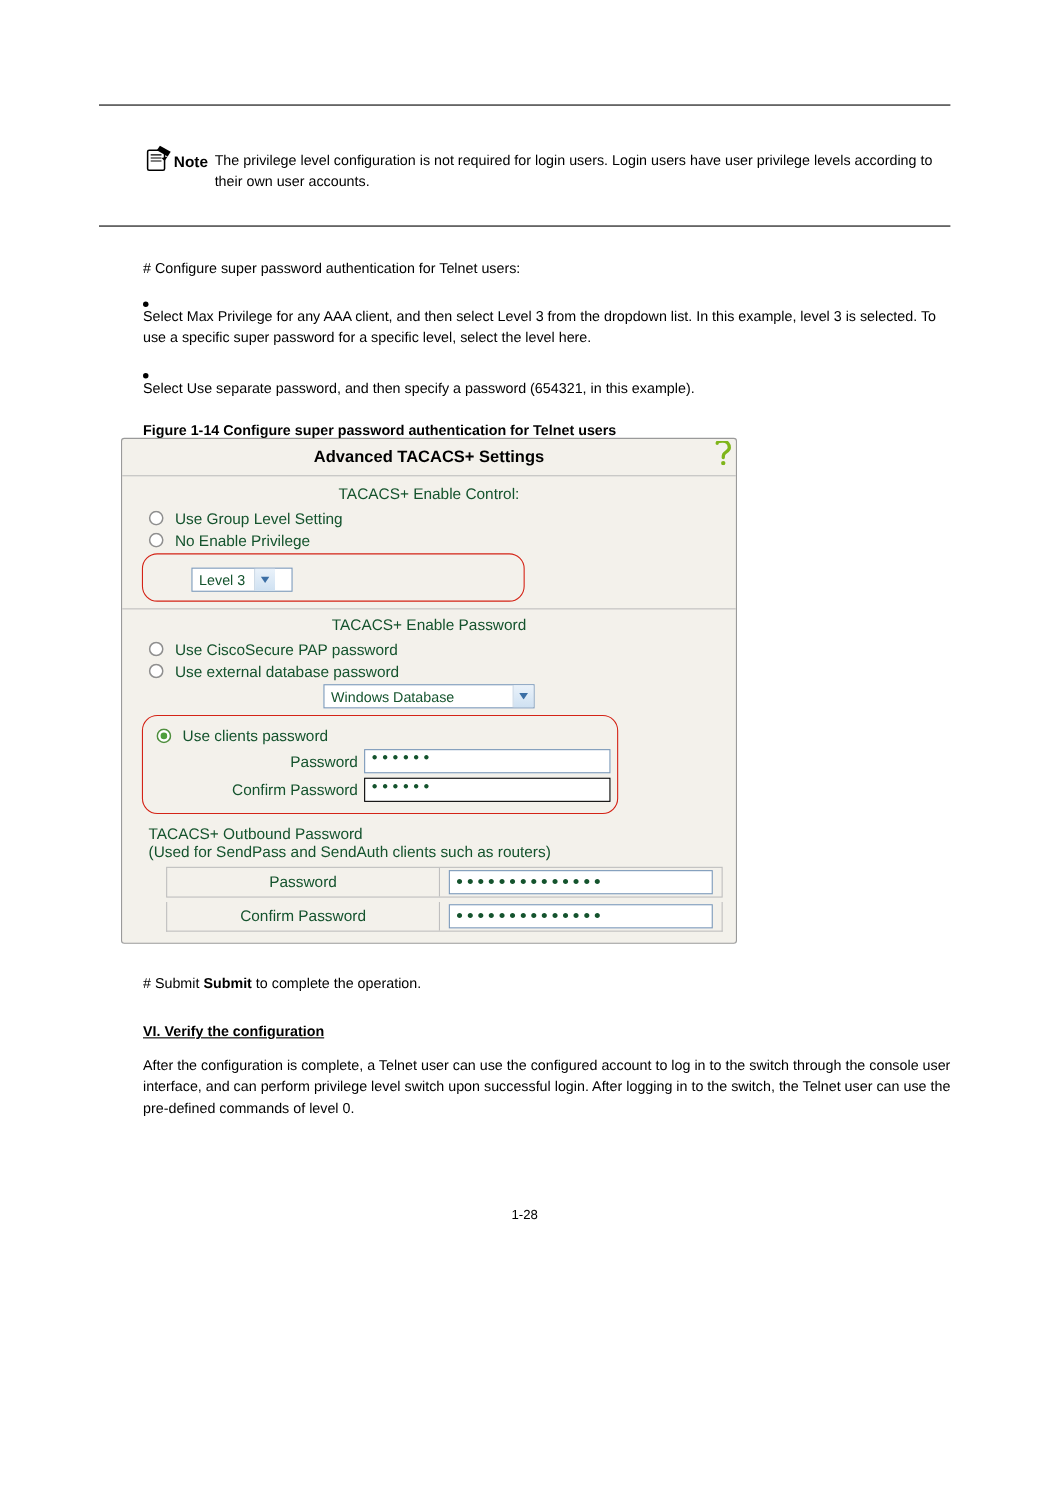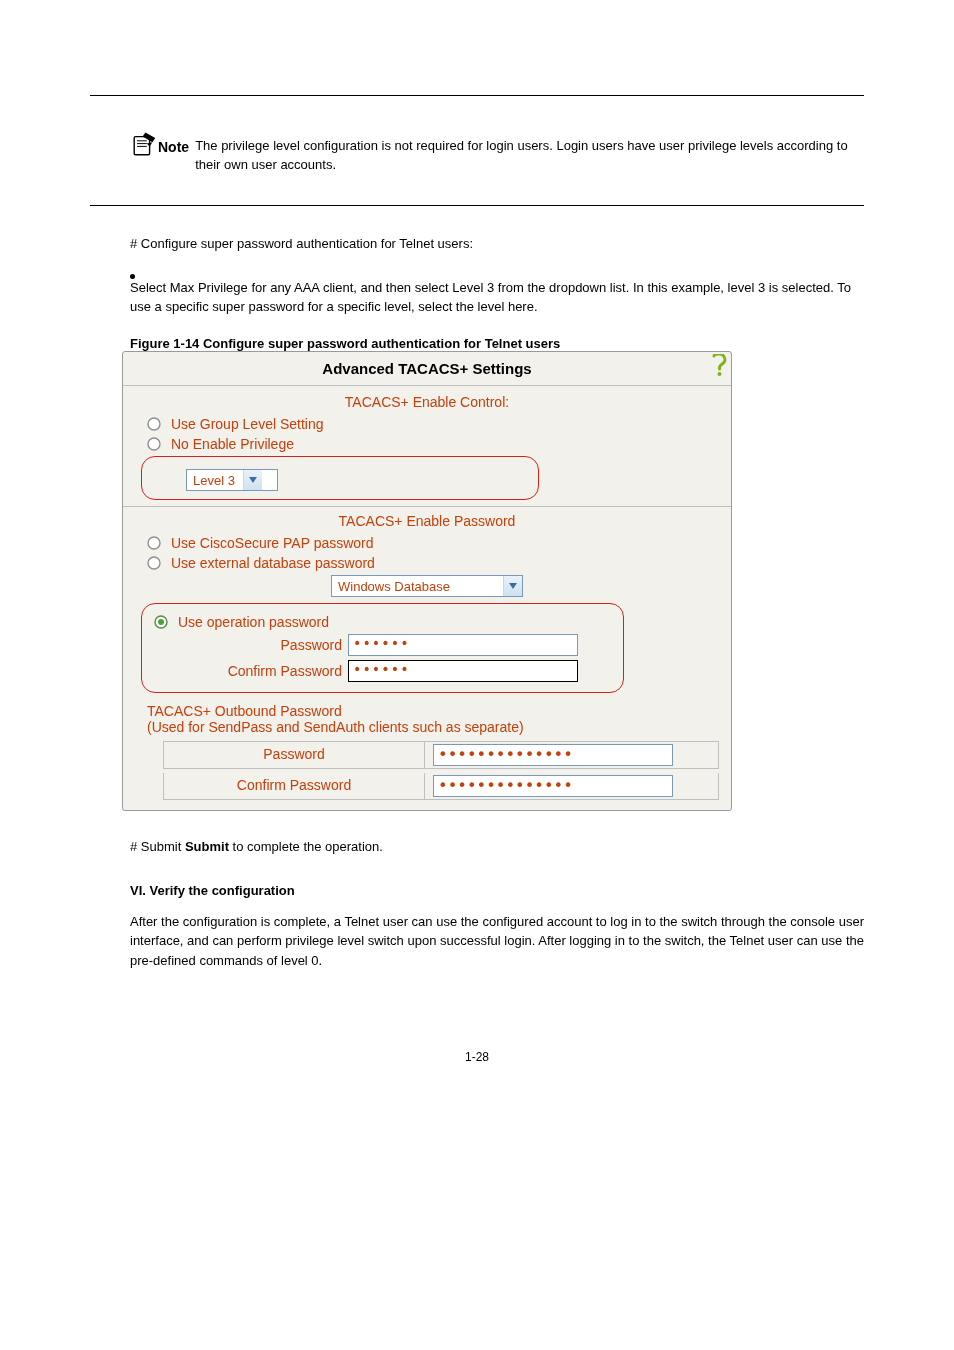--- a/index.html
+++ b/index.html
@@ -70,22 +70,22 @@
   }
   .bullet-text { line-height: 1.45; }
   .figure-caption {
     font-weight: bold;
     margin-left: 40px;
     margin-top: 20px;
     margin-bottom: 0;
     font-size: 13px;
   }
   .figure-wrap {
-    margin-left: 32px;
-    width: 610px;
+    margin-left: 20px;
+    width: 560px;
   }
   .settings-box {
     border: 1.5px solid #9a9a9a;
     border-radius: 3px;
     background: #f3f1eb;
     overflow: hidden;
   }
   .settings-header {
     position: relative;
     border-bottom: 1px solid #bfbfbf;
@@ -99,21 +99,21 @@
     position: absolute;
     right: 4px;
     top: 2px;
     width: 16px;
     height: 22px;
   }
   .section-inner {
     padding: 6px 12px 10px 12px;
     font-family: "Trebuchet MS", Arial, sans-serif;
     font-size: 14px;
-    color: #c2410c;
+    color: #14532d;
   }
   .section-subhead {
     text-align: center;
     margin-top: 2px;
     margin-bottom: 6px;
   }
   .radio-row {
     display: flex;
     align-items: center;
     margin-left: 12px;
@@ -209,21 +209,21 @@
   .out-input {
     border: 1px solid #7a98b8;
     background:#fff;
     height: 20px;
     width: 230px;
     font-size: 16px;
     letter-spacing: 0px;
     padding: 0 4px;
   }
   .closing-paras { margin-top: 26px; margin-left: 40px; font-size: 13px; line-height: 1.5; }
-  .closing-heading { margin-top: 26px; margin-left: 40px; font-size: 13px; }
+  .closing-heading { margin-top: 26px; margin-left: 40px; font-size: 13px; text-decoration: underline; }
   .closing-sub { margin-top: 14px; margin-left: 40px; font-size: 13px; line-height:1.5; }
   .page-num { text-align: center; margin-top: 80px; font-size: 12px; }
   .bold { font-weight: bold; }
   .dots { font-family: monospace; }
 </style>
 </head>
 <body>
 
 <div class="page">
   <div class="hr-top"></div>
@@ -243,20 +243,24 @@
 
   <div class="hr-bottom"></div>
 
   <div class="step-heading"># Configure super password authentication for Telnet users:</div>
 
   <div class="step-list">
     <div class="bullet-row">
       <div class="bullet"></div>
       <div class="bullet-text">Select Max Privilege for any AAA client, and then select Level 3 from the dropdown list. In this example, level 3 is selected. To use a specific super password for a specific level, select the level here.</div>
     </div>
+    <div class="bullet-row">
+      <div class="bullet"></div>
+      <div class="bullet-text">Select Use separate password, and then specify a password (654321, in this example).</div>
+    </div>
   </div>
 
   <div class="figure-caption">Figure 1-14 Configure super password authentication for Telnet users</div>
 
   <div class="figure-wrap">
     <div class="settings-box">
       <div class="settings-header">
         <span>Advanced TACACS+ Settings</span>
         <svg class="help-icon" viewBox="0 0 16 22">
           <path d="M3 2 C3 0 6 0 8 0 C12 0 14 3 14 6 C14 9 10 10 9 12 C8.5 13 8.5 14 8.5 15" stroke="#7fb51a" stroke-width="3" fill="none" stroke-linecap="round"></path>
@@ -320,35 +324,35 @@
             </div>
           </div>
         </div>
 
         <div class="callout-red-2">
           <div class="radio-row" style="margin-left:6px;">
             <svg class="radio" viewBox="0 0 14 14">
               <circle cx="7" cy="7" r="6" fill="#fff" stroke="#4f8f3e" stroke-width="1.4"></circle>
               <circle cx="7" cy="7" r="3" fill="#4f9f3e"></circle>
             </svg>
-            <span>Use operation password</span>
+            <span>Use clients password</span>
           </div>
           <div class="pw-row">
             <div class="pw-label">Password</div>
             <div class="pw-input dots">••••••</div>
           </div>
           <div class="pw-row">
             <div class="pw-label">Confirm Password</div>
             <div class="pw-input dots" style="border-color:#000;">••••••</div>
           </div>
         </div>
 
         <div class="outbound-section">
           <div class="outbound-title">TACACS+ Outbound Password</div>
-          <div class="outbound-sub">(Used for SendPass and SendAuth clients such as separate)</div>
+          <div class="outbound-sub">(Used for SendPass and SendAuth clients such as routers)</div>
 
           <div class="out-border">
             <div class="out-cell-left">Password</div>
             <div class="out-cell-right">
               <div class="out-input dots">••••••••••••••</div>
             </div>
           </div>
           <div class="out-border" style="border-top:none;">
             <div class="out-cell-left">Confirm Password</div>
             <div class="out-cell-right">

